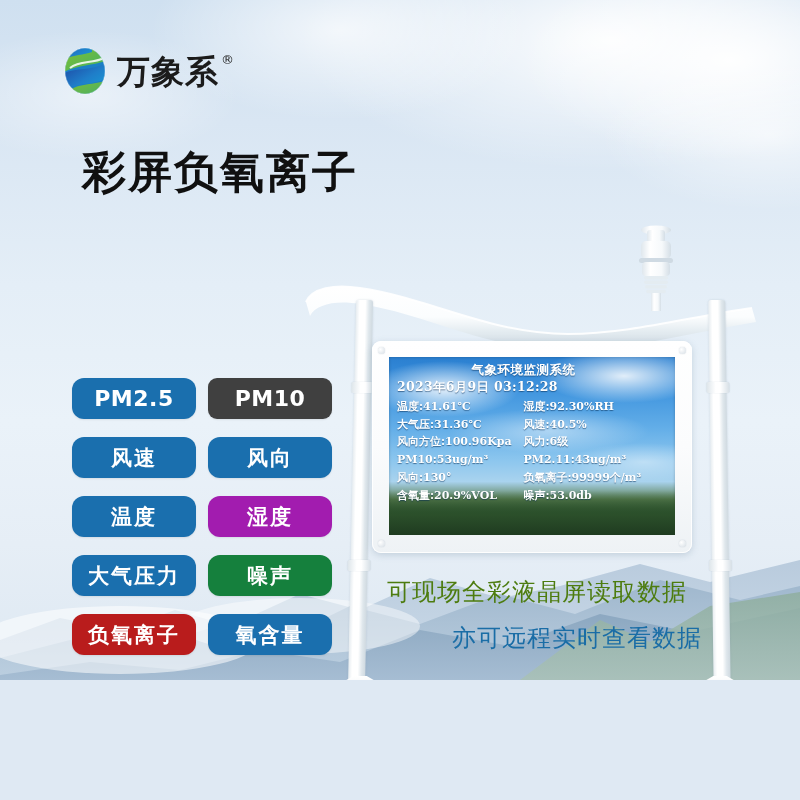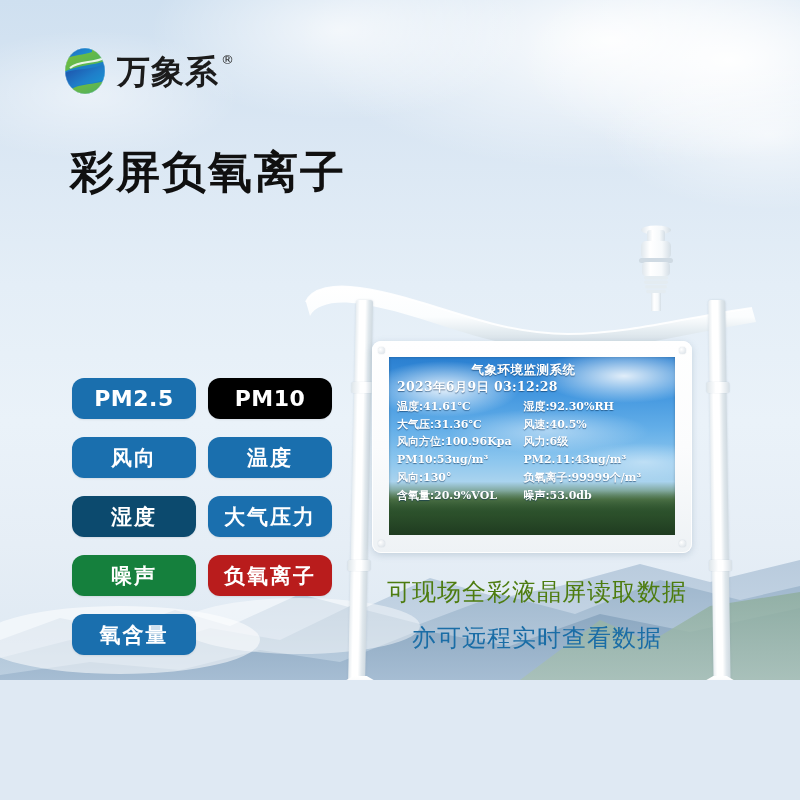--- a/index.html
+++ b/index.html
@@ -37,21 +37,21 @@
   .logo{position:absolute;left:62px;top:46px;display:flex;align-items:center;gap:9px;}
   .logo-mark{width:46px;height:50px;}
   .logo-text{
     font-family:"DejaVu Sans","Liberation Sans",sans-serif;
     font-size:33px;font-weight:700;color:#1b1b1b;letter-spacing:1px;
     position:relative;line-height:1;
   }
   .logo-reg{position:absolute;right:-16px;top:-2px;font-size:13px;font-weight:400;color:#222;}
 
   
-  .headline{position:absolute;left:70px;top:150px;width:420px;}
+  .headline{position:absolute;left:82px;top:150px;width:420px;}
   .headline .ln{
     font-family:"DejaVu Sans","Liberation Sans",sans-serif;
     font-size:44px;font-weight:700;color:#101010;line-height:1.0;letter-spacing:2px;
   }
   .headline .ln2{margin-top:36px;}
 
   
   .badges{position:absolute;left:72px;top:378px;display:grid;grid-template-columns:124px 124px;
           grid-gap:18px 12px;}
   .badge{
@@ -131,21 +131,21 @@
   .sc-rows{margin-top:2px;}
   .sc-row{display:flex;font-size:11px;font-weight:700;line-height:1.62;}
   .sc-cell{width:50%;white-space:nowrap;}
 
   
   .caption{position:absolute;left:372px;top:580px;width:330px;text-align:center;}
   .caption .cl{
     font-family:"DejaVu Sans","Liberation Sans",sans-serif;
     font-size:24px;font-weight:500;letter-spacing:1px;line-height:1.0;
   }
-  .caption .cl2{margin-top:22px;}
+  .caption .cl2{margin-top:22px;text-align:right;}
 </style>
 </head>
 <body>
 
 <div id="stage">
 
   <div class="sky">
     <div class="cloudband cb1"></div>
     <div class="cloudband cb2"></div>
     <div class="cloudband cb3"></div>
@@ -217,24 +217,25 @@
       <span class="logo-reg">®</span>
     </span>
   </div>
 
   <div class="headline">
     <div class="ln ln1" style="color: rgb(16, 16, 16);">彩屏负氧离子</div>
   </div>
 
   <div class="badges" id="badge-grid">
       <div class="badge" style="background: rgb(26, 111, 174);">PM2.5</div>
-      <div class="badge" style="background: #000000;">PM10</div>
+      <div class="badge" style="background: #404040; border-radius: 9px;">PM10</div>
+      <div class="badge cjk" style="background: rgb(26, 111, 174);">风速</div>
       <div class="badge cjk" style="background: rgb(26, 111, 174);">风向</div>
       <div class="badge cjk" style="background: rgb(26, 111, 174);">温度</div>
-      <div class="badge cjk" style="background: #0c4a6e; font-family: Liberation Serif, serif;">湿度</div>
+      <div class="badge cjk" style="background: #a21caf; font-family: Liberation Serif, serif;">湿度</div>
       <div class="badge cjk" style="background: rgb(26, 111, 174);">大气压力</div>
       <div class="badge cjk" style="background: #15803d;">噪声</div>
       <div class="badge cjk" style="background: #b91c1c;">负氧离子</div>
       <div class="badge cjk" style="background: rgb(26, 111, 174);">氧含量</div>
     </div>
 
   <div class="station">
 
     <div class="canopy">
       <svg viewBox="0 0 460 70" width="460" height="70">

